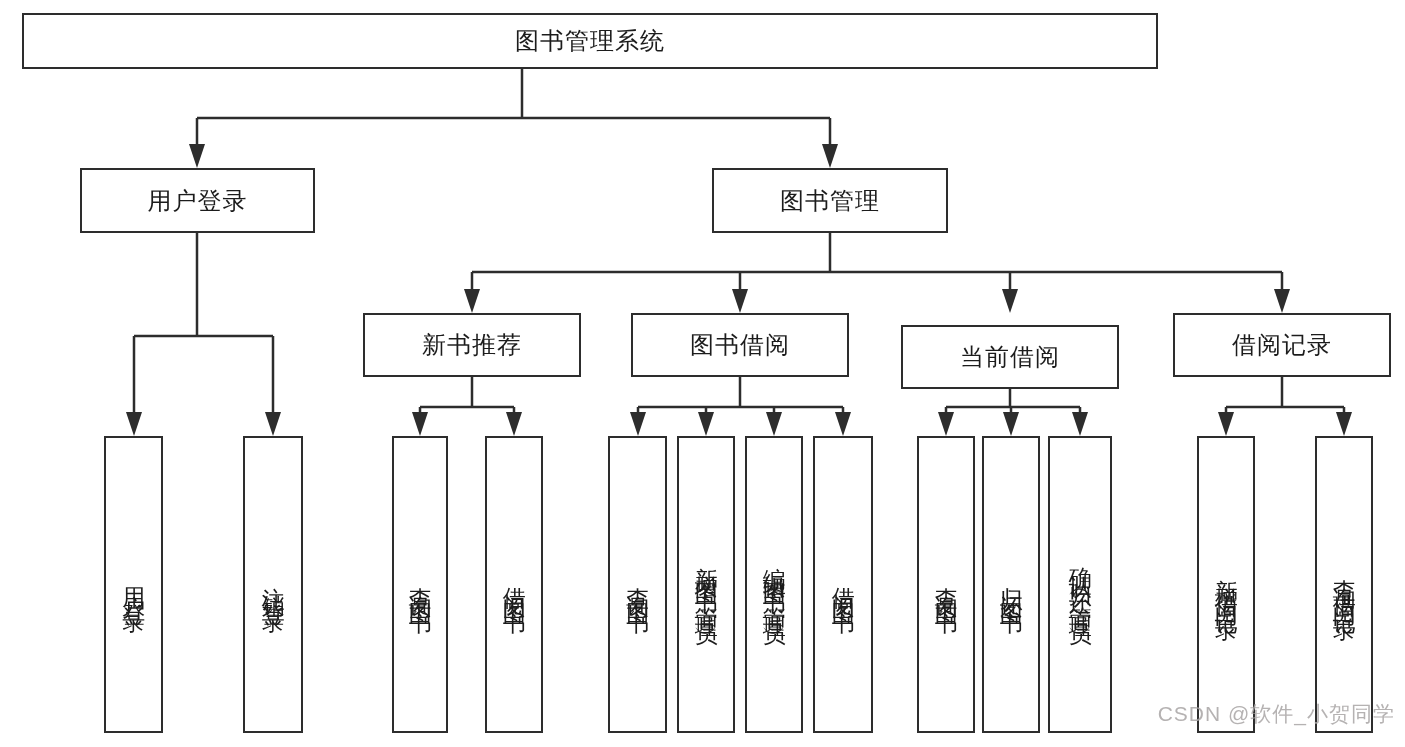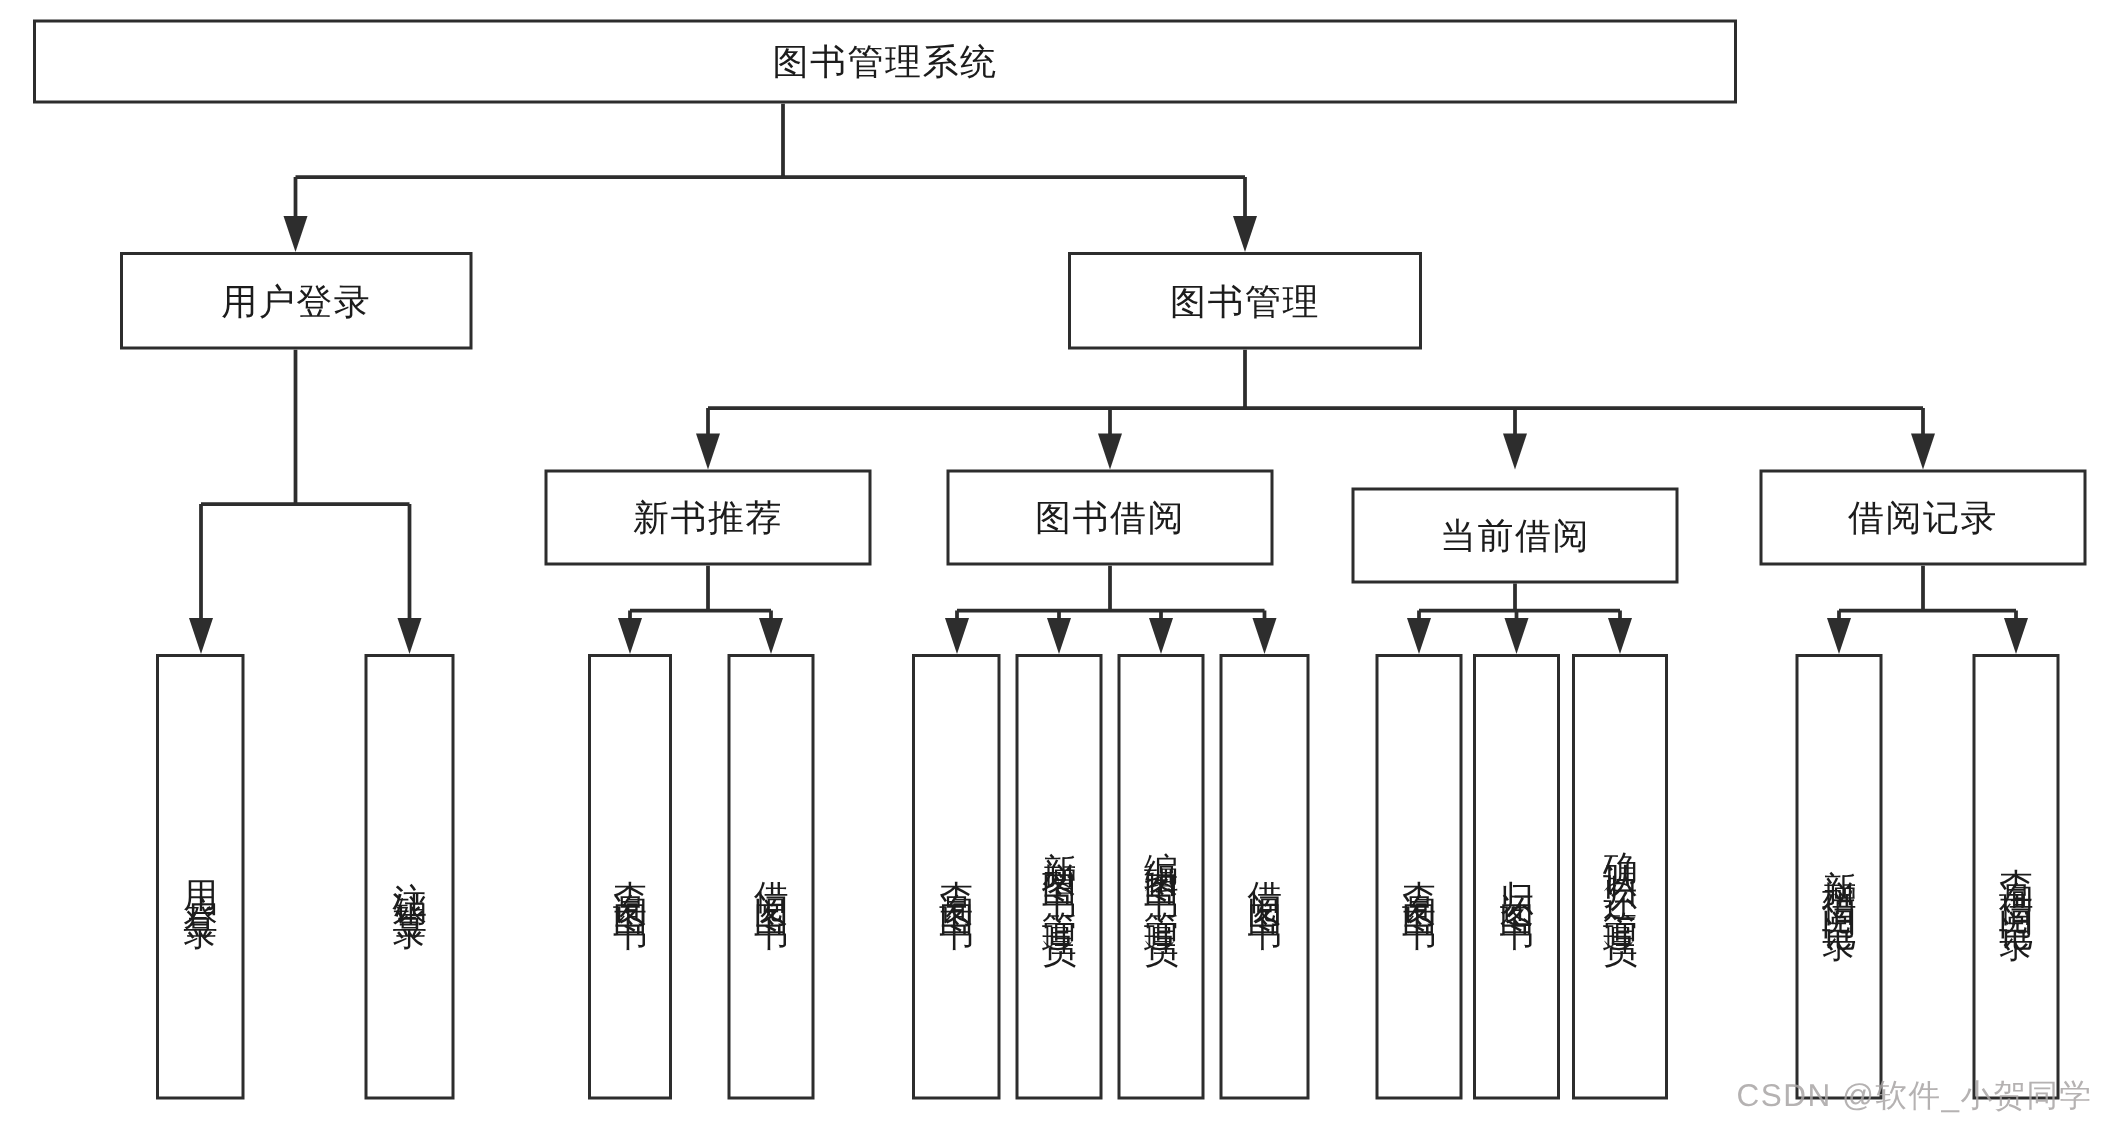--- a/index.html
+++ b/index.html
@@ -44,21 +44,21 @@
     writing-mode: vertical-rl;
     text-orientation: mixed;
     font-size: 23px;
     letter-spacing: 8px;
     line-height: 1.1;
     white-space: nowrap;
   }
   .watermark {
     position: absolute;
     right: 10px;
-    bottom: 3px;
+    bottom: 19px;
     font-size: 21px;
     color: rgba(168, 164, 164, 0.85);
     letter-spacing: 1px;
     z-index: 5;
     white-space: nowrap;
   }
 </style>
 </head>
 <body>
 

